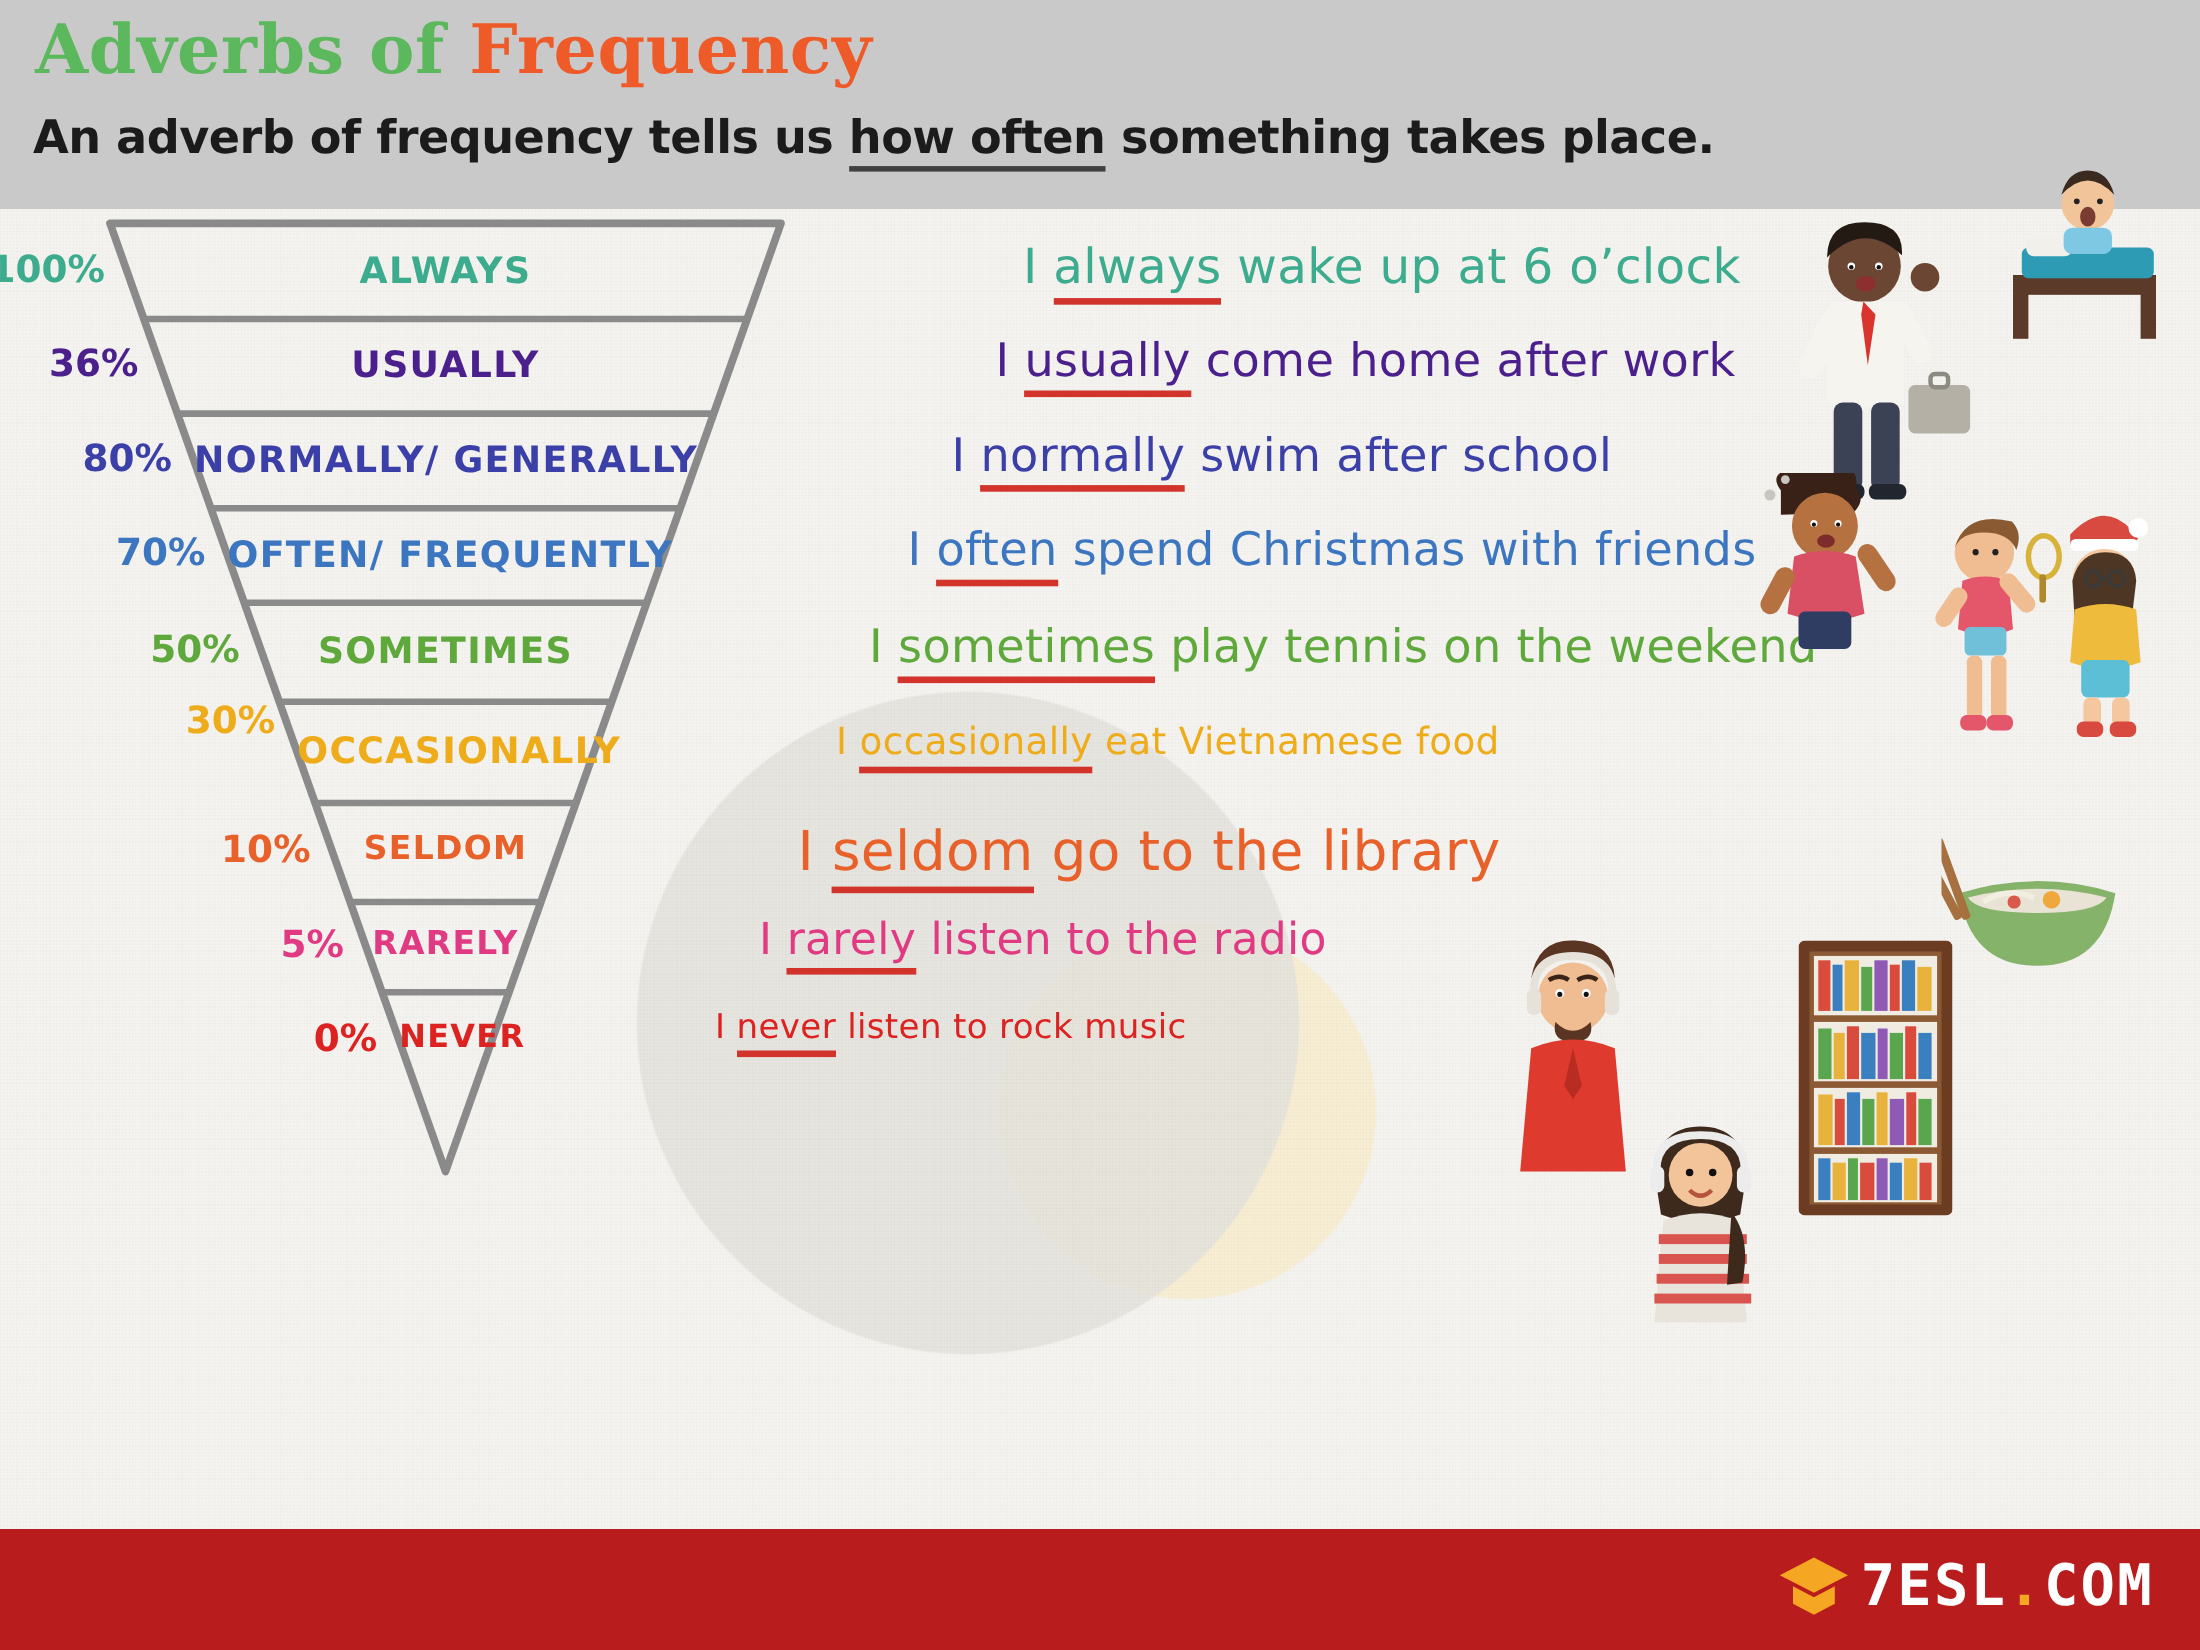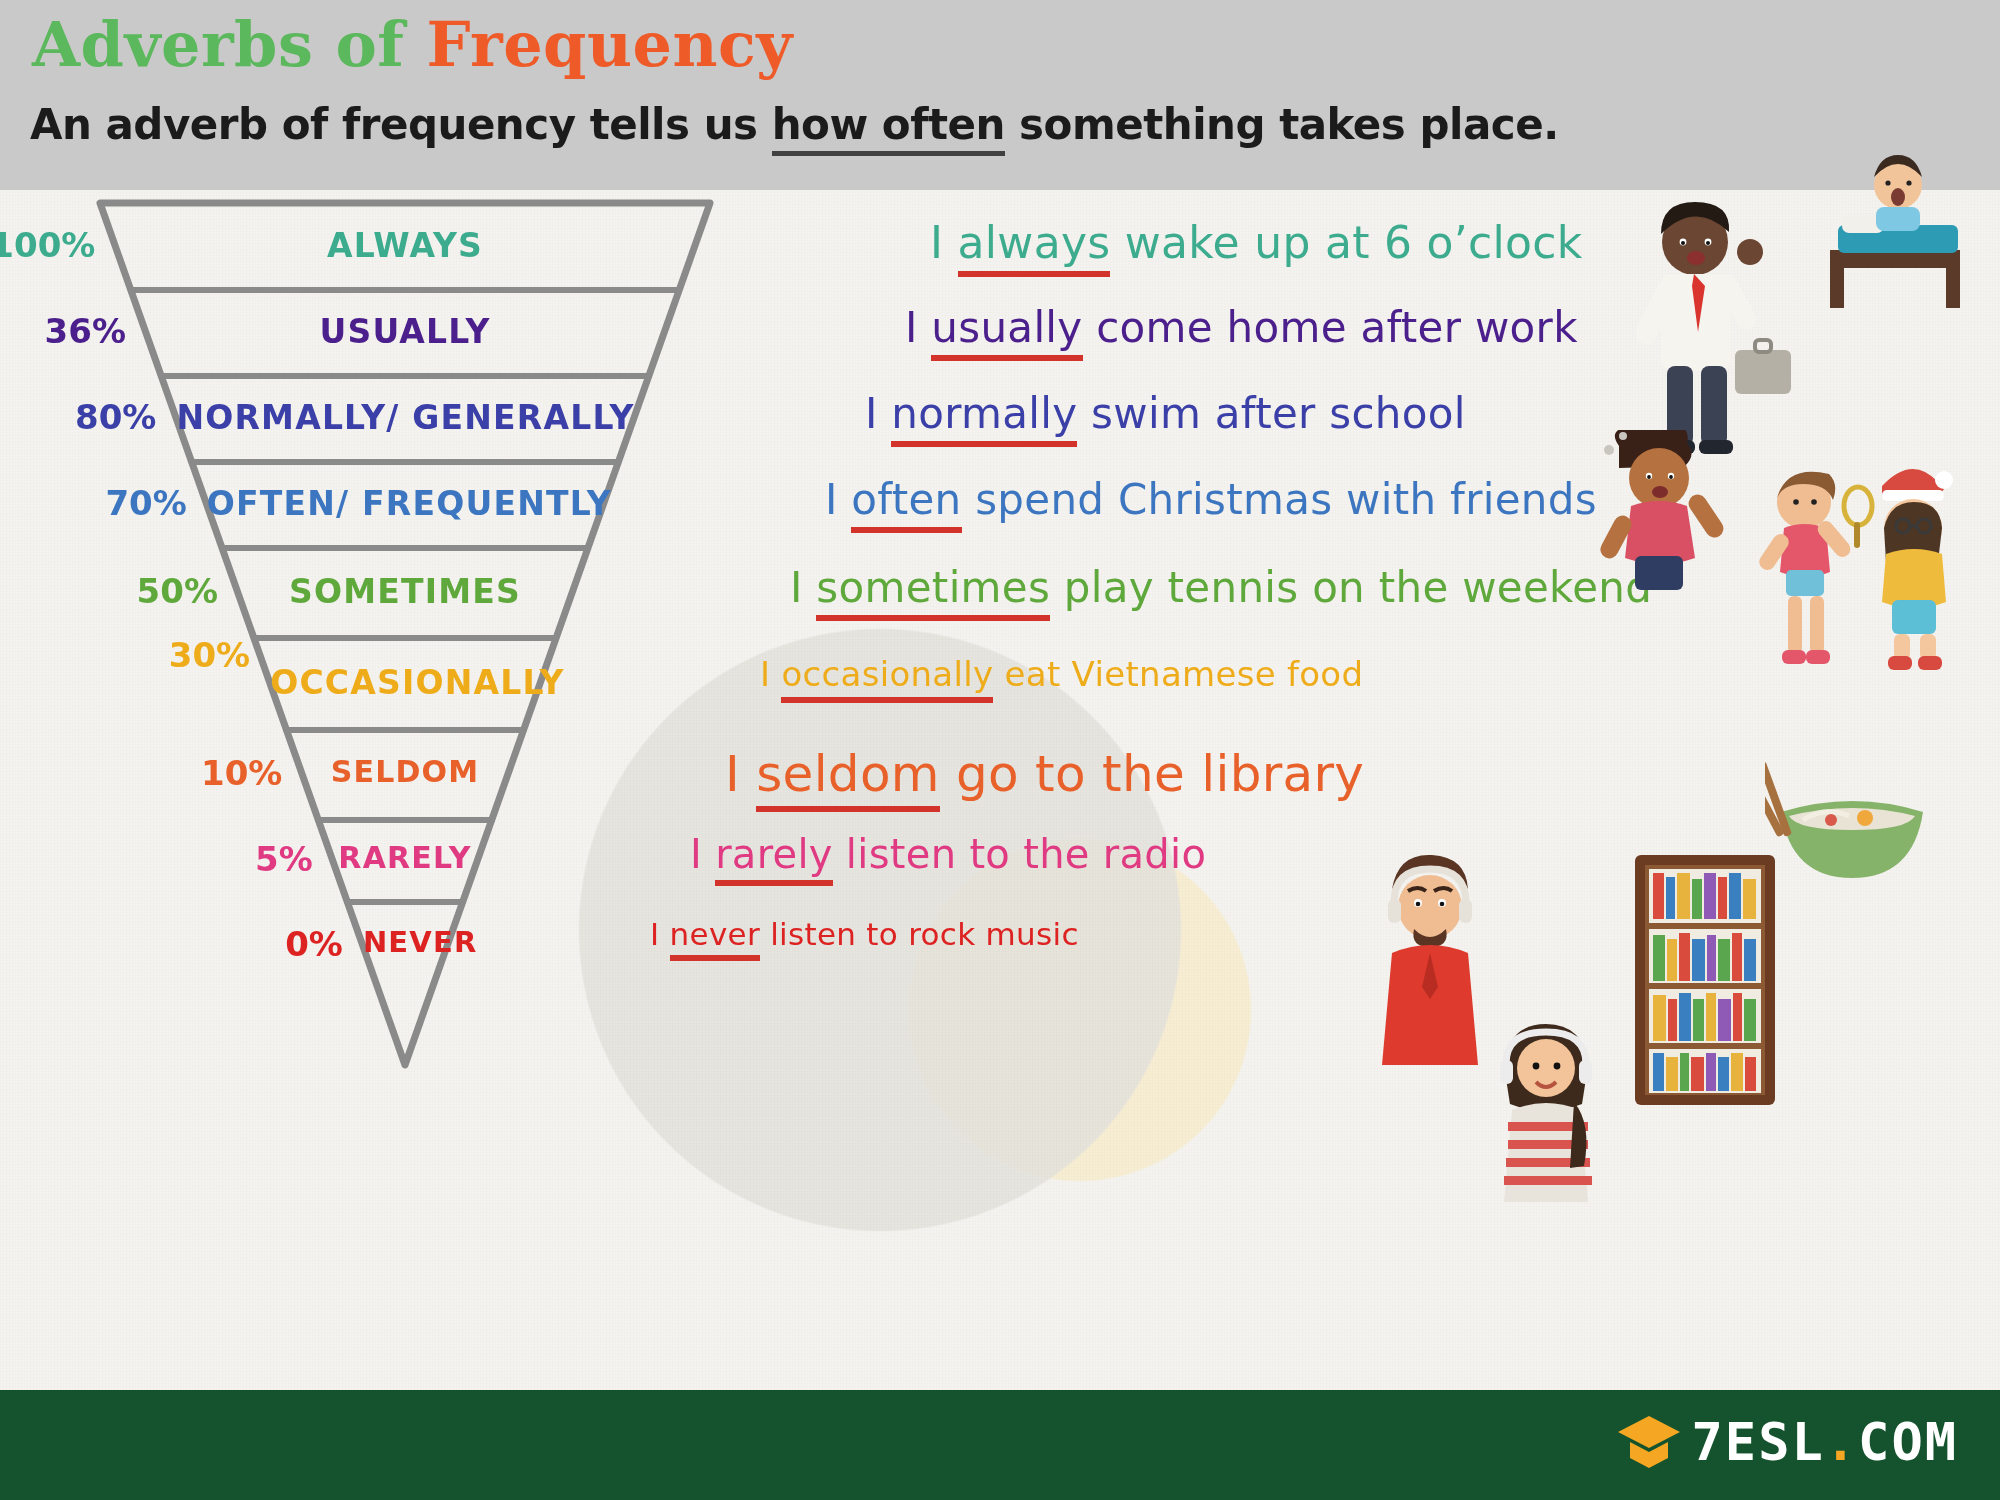--- a/index.html
+++ b/index.html
@@ -39,21 +39,21 @@
   }
   .paper:after{
     content:"";position:absolute;inset:0;
     background-image:repeating-linear-gradient(0deg,rgba(0,0,0,.012) 0 1px,rgba(0,0,0,0) 1px 3px),
                      repeating-linear-gradient(90deg,rgba(0,0,0,.012) 0 1px,rgba(0,0,0,0) 1px 3px);
     pointer-events:none;
   }
 
   
   .footer{
-    position:absolute;left:0;bottom:0;width:2000px;height:110px;background:#14532d;
+    position:absolute;left:0;bottom:0;width:2000px;height:110px;background:#b91c1c;
   }
   .logo{position:absolute;right:42px;top:22px;display:flex;align-items:center;gap:10px;}
   .logo-text{
     color:#ffffff;font-size:52px;font-weight:700;letter-spacing:2px;
     font-family:"DejaVu Sans Mono","Liberation Mono",monospace;
   }
   .logo-text .dot{color:#f5a623;}
 
   
   #pyramid{position:absolute;left:0;top:190px;}

